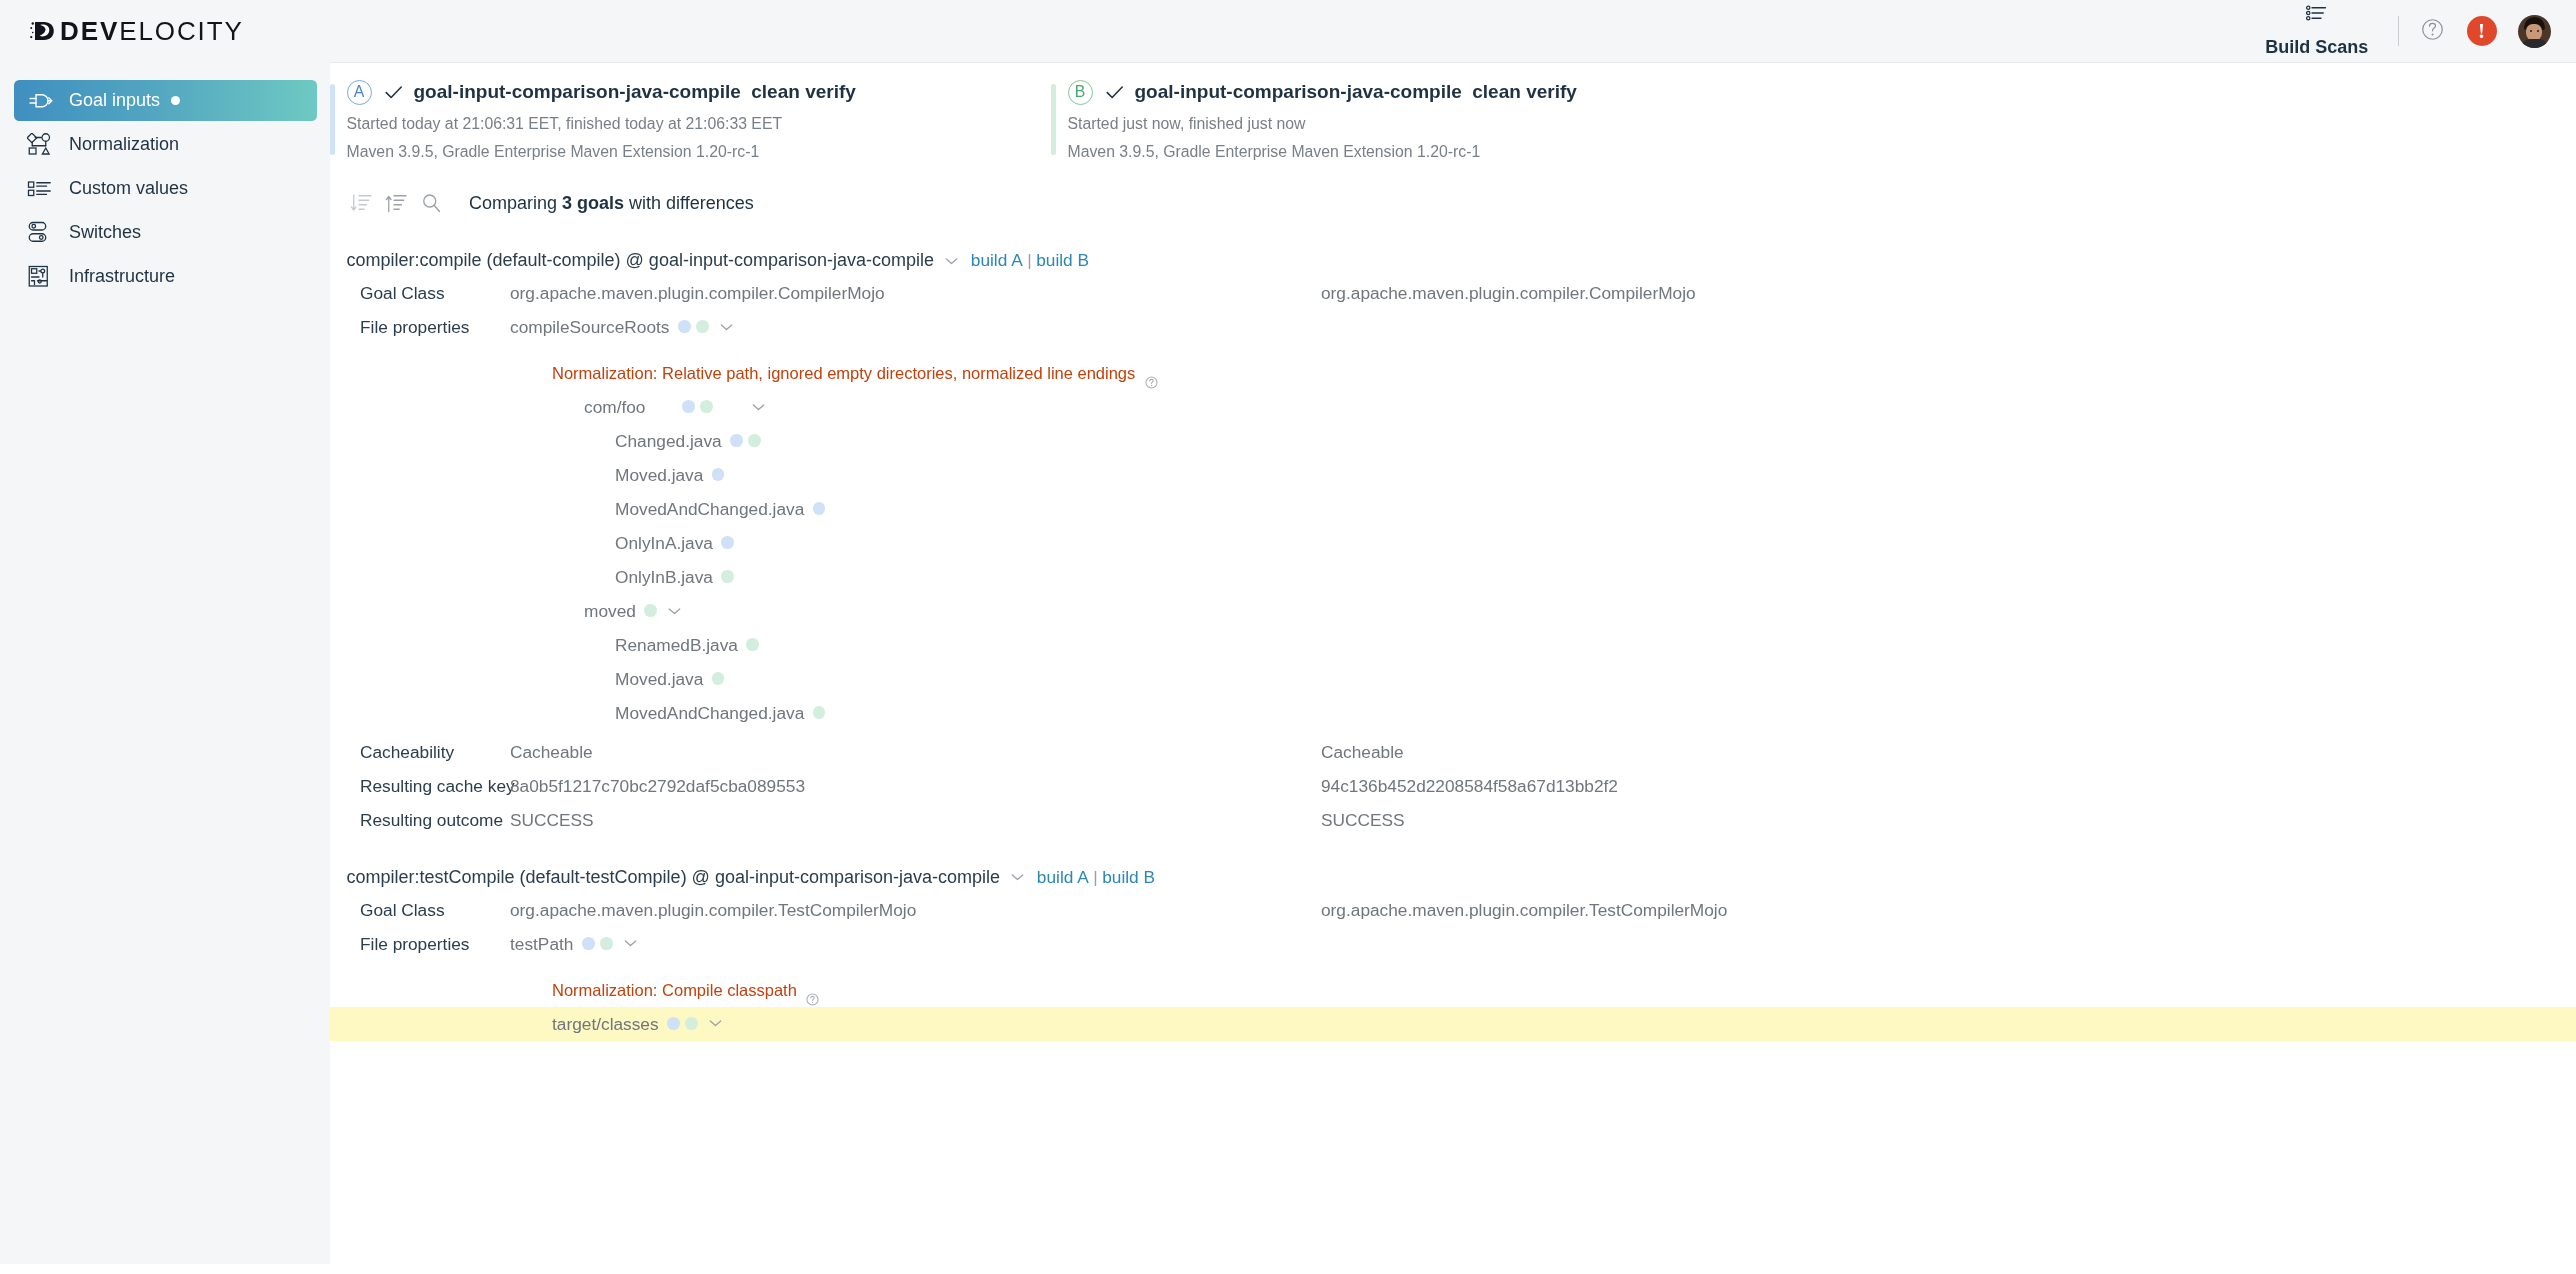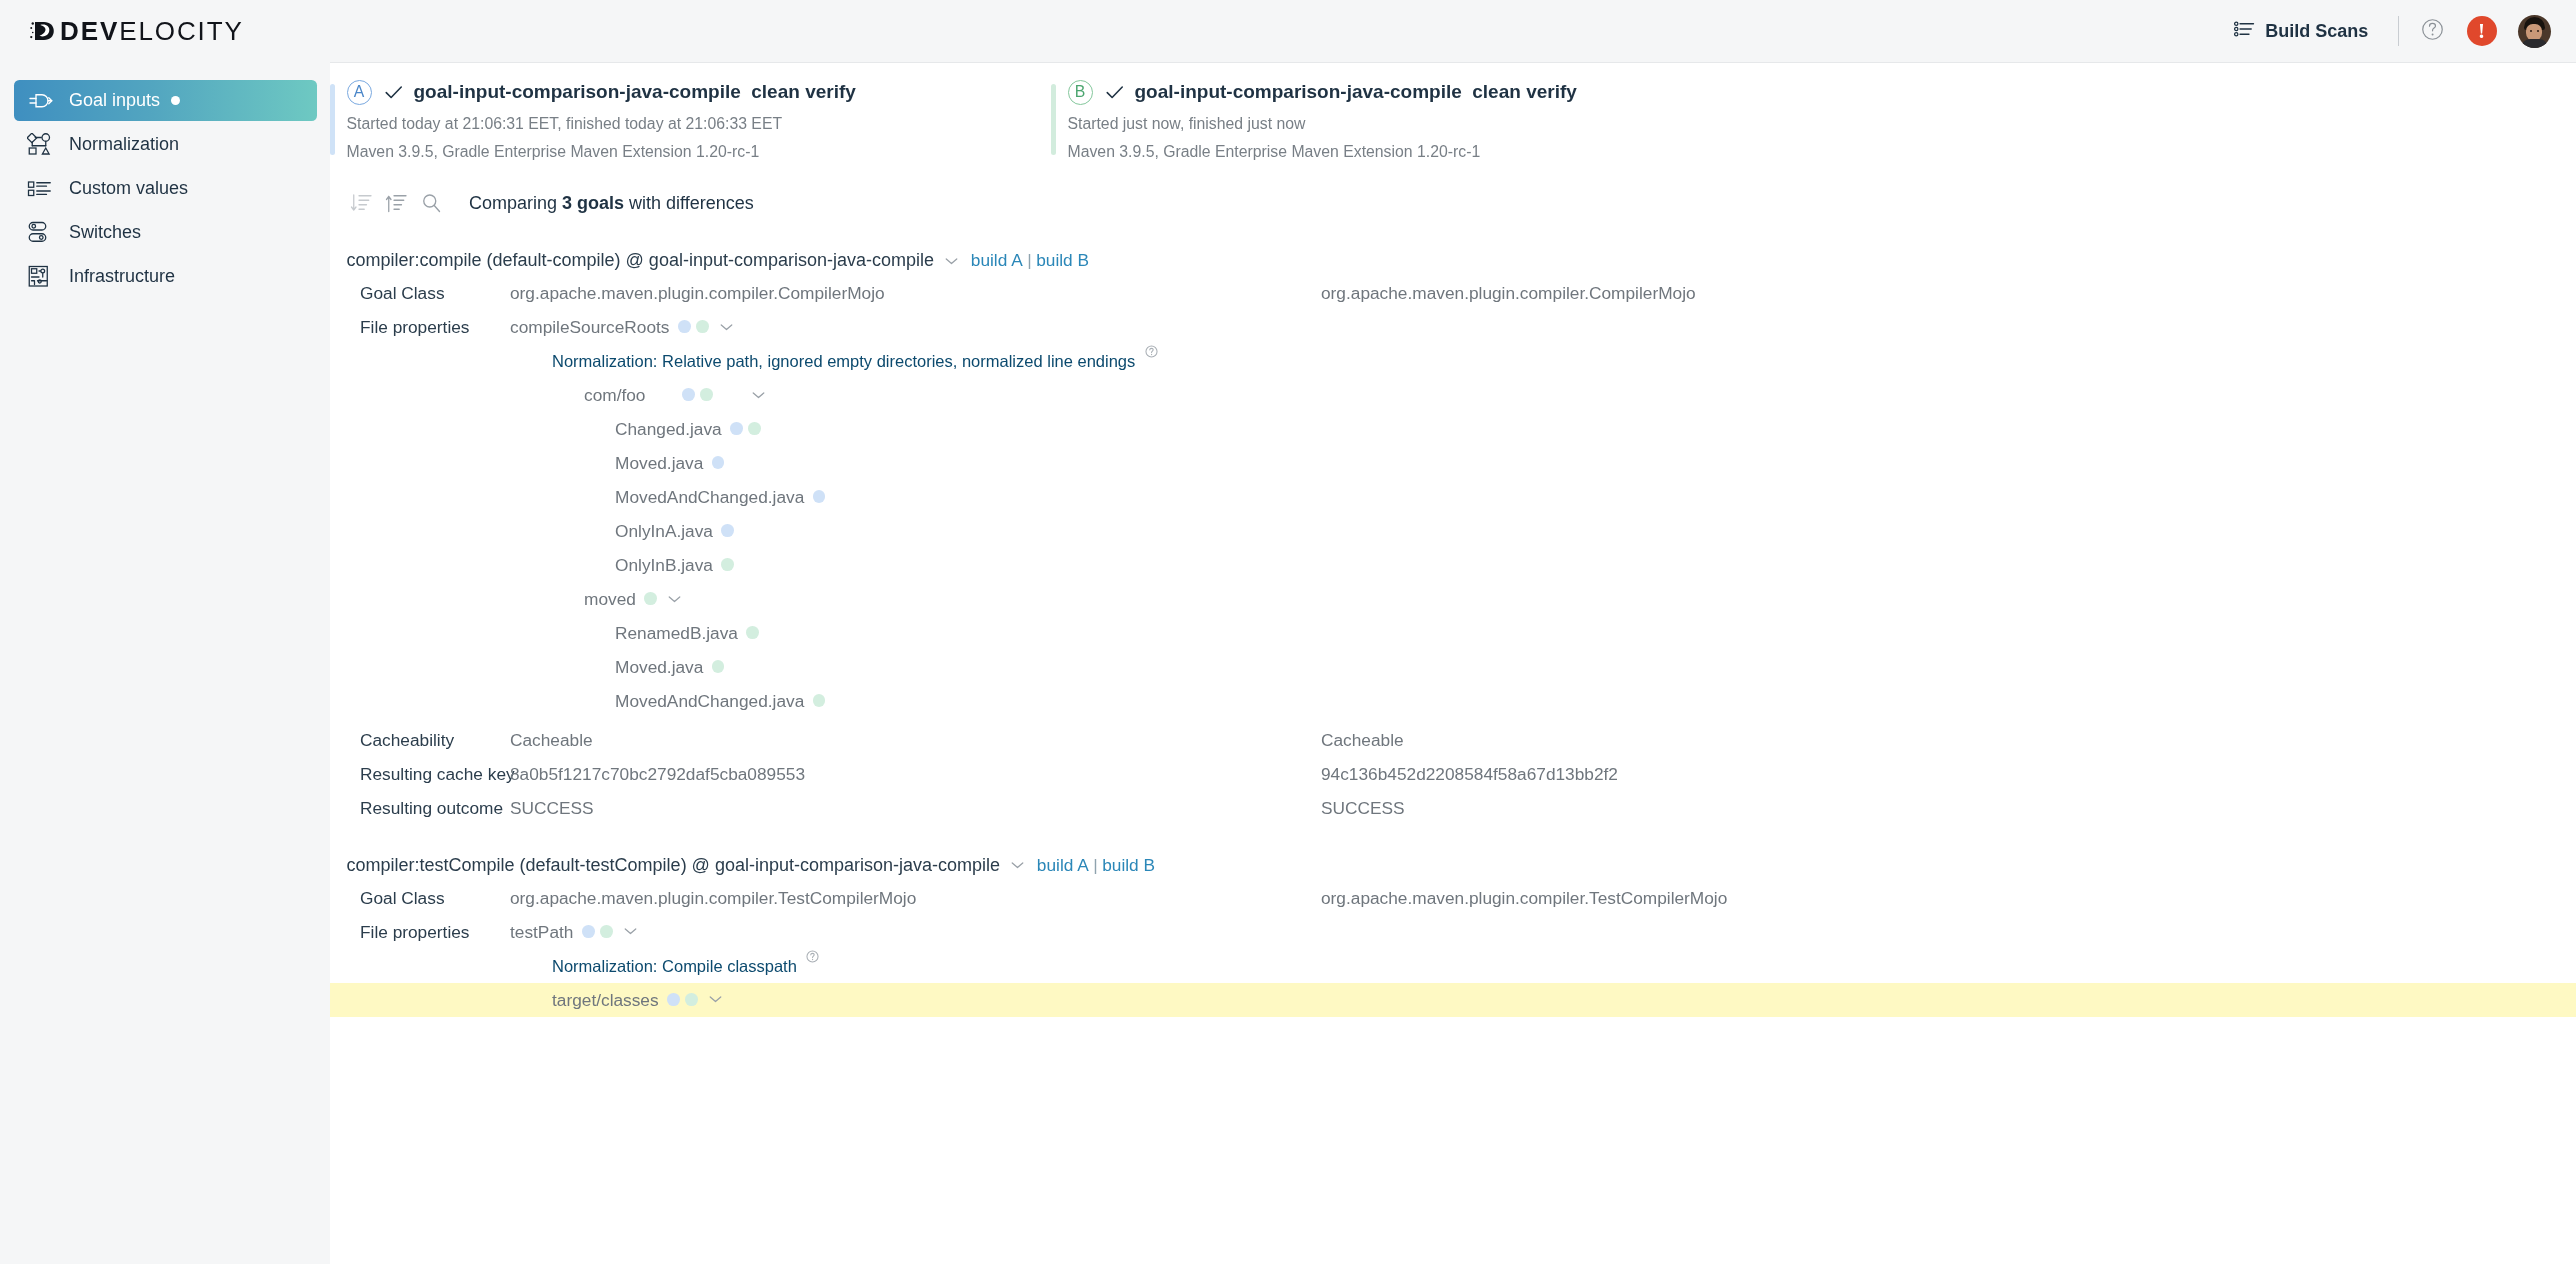--- a/index.html
+++ b/index.html
@@ -24,21 +24,21 @@
   .logo { display: flex; align-items: center; height: 63px; }
   .logo-mark { width: 30px; height: 30px; margin-right: 1.5px; }
   .logo-text { font-size: 26px; letter-spacing: 1.9px; color: #11141a; line-height: 1; }
   .logo-text .b { font-weight: 700; }
   .logo-text .l { font-weight: 300; }
 
   .topbar-right { display: flex; align-items: center; gap: 0; }
   .scans-btn {
     display: flex; align-items: center; gap: 10.5px;
     font-size: 18px; font-weight: 700; color: #1f3243;
-    padding: 4.5px 10.5px; border-radius: 4.5px; cursor: pointer;
+    padding: 4.5px 10.5px; border-radius: 4.5px; cursor: pointer; flex-direction: column;
   }
   .vdiv { width: 0.8px; height: 30px; background: #c9cdd2; margin: 0 19.5px; }
   .circle-btn { cursor: pointer; display: flex; align-items: center; justify-content: center; }
   .alert-badge {
     width: 30px; height: 30px; border-radius: 50%;
     background: #e0482c; color: #fff;
     display: flex; align-items: center; justify-content: center;
     font-size: 21px; font-weight: 700; font-family: "Liberation Serif", serif;
     margin-left: 21px; cursor: pointer;
   }
@@ -139,21 +139,21 @@
   .pcolB { flex: 1 1 auto; font-size: 17.3px; color: #6f767d; line-height: 34px; }
   .mono-val { font-family: "Liberation Sans", sans-serif; }
 
   .tree-row { display: flex; align-items: center; line-height: 34px; }
   .tree-name { font-size: 17.3px; color: #6f767d; white-space: nowrap; }
   .dots { display: inline-flex; align-items: center; margin-left: 8.3px; gap: 5.3px; }
   .dot { width: 12.8px; height: 12.8px; border-radius: 50%; display: inline-block; }
   .dot.a { background: #cfe1f7; }
   .dot.b { background: #d3eedf; }
   .row-chev { margin-left: 10.5px; display: flex; align-items: center; cursor: pointer; }
-  .norm-line { font-size: 16.5px; color: #0c4a6e; display: flex; align-items: flex-start; line-height: 34px; }
+  .norm-line { font-size: 16.5px; color: #c2410c; display: flex; align-items: flex-end; line-height: 34px; margin-top: 12px; }
   .help-ico { margin-left: 8.3px; display: flex; align-items: center; cursor: pointer; }
 </style>
 </head>
 <body>
 
 <div id="topbar">
 
   <div class="logo">
     <span class="logo-mark">
       <svg width="30" height="30" viewBox="0 0 40 40">

